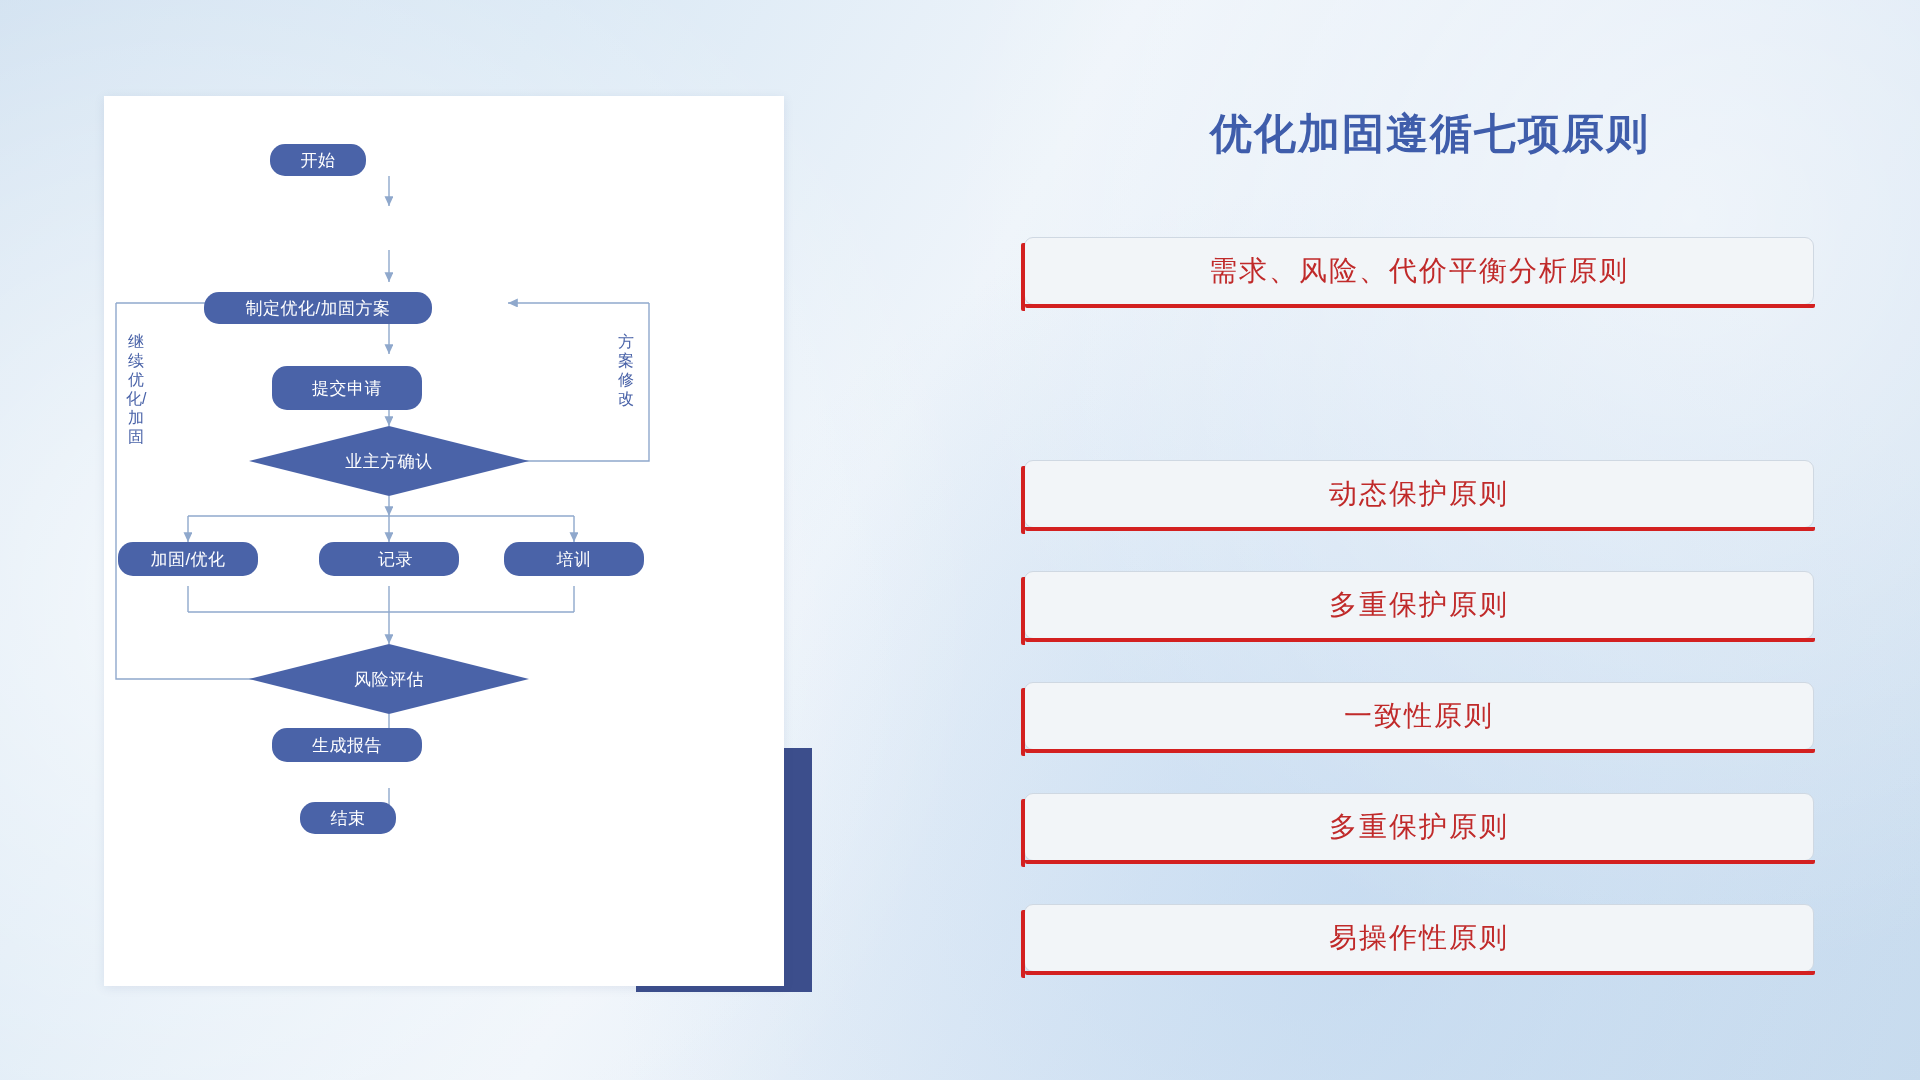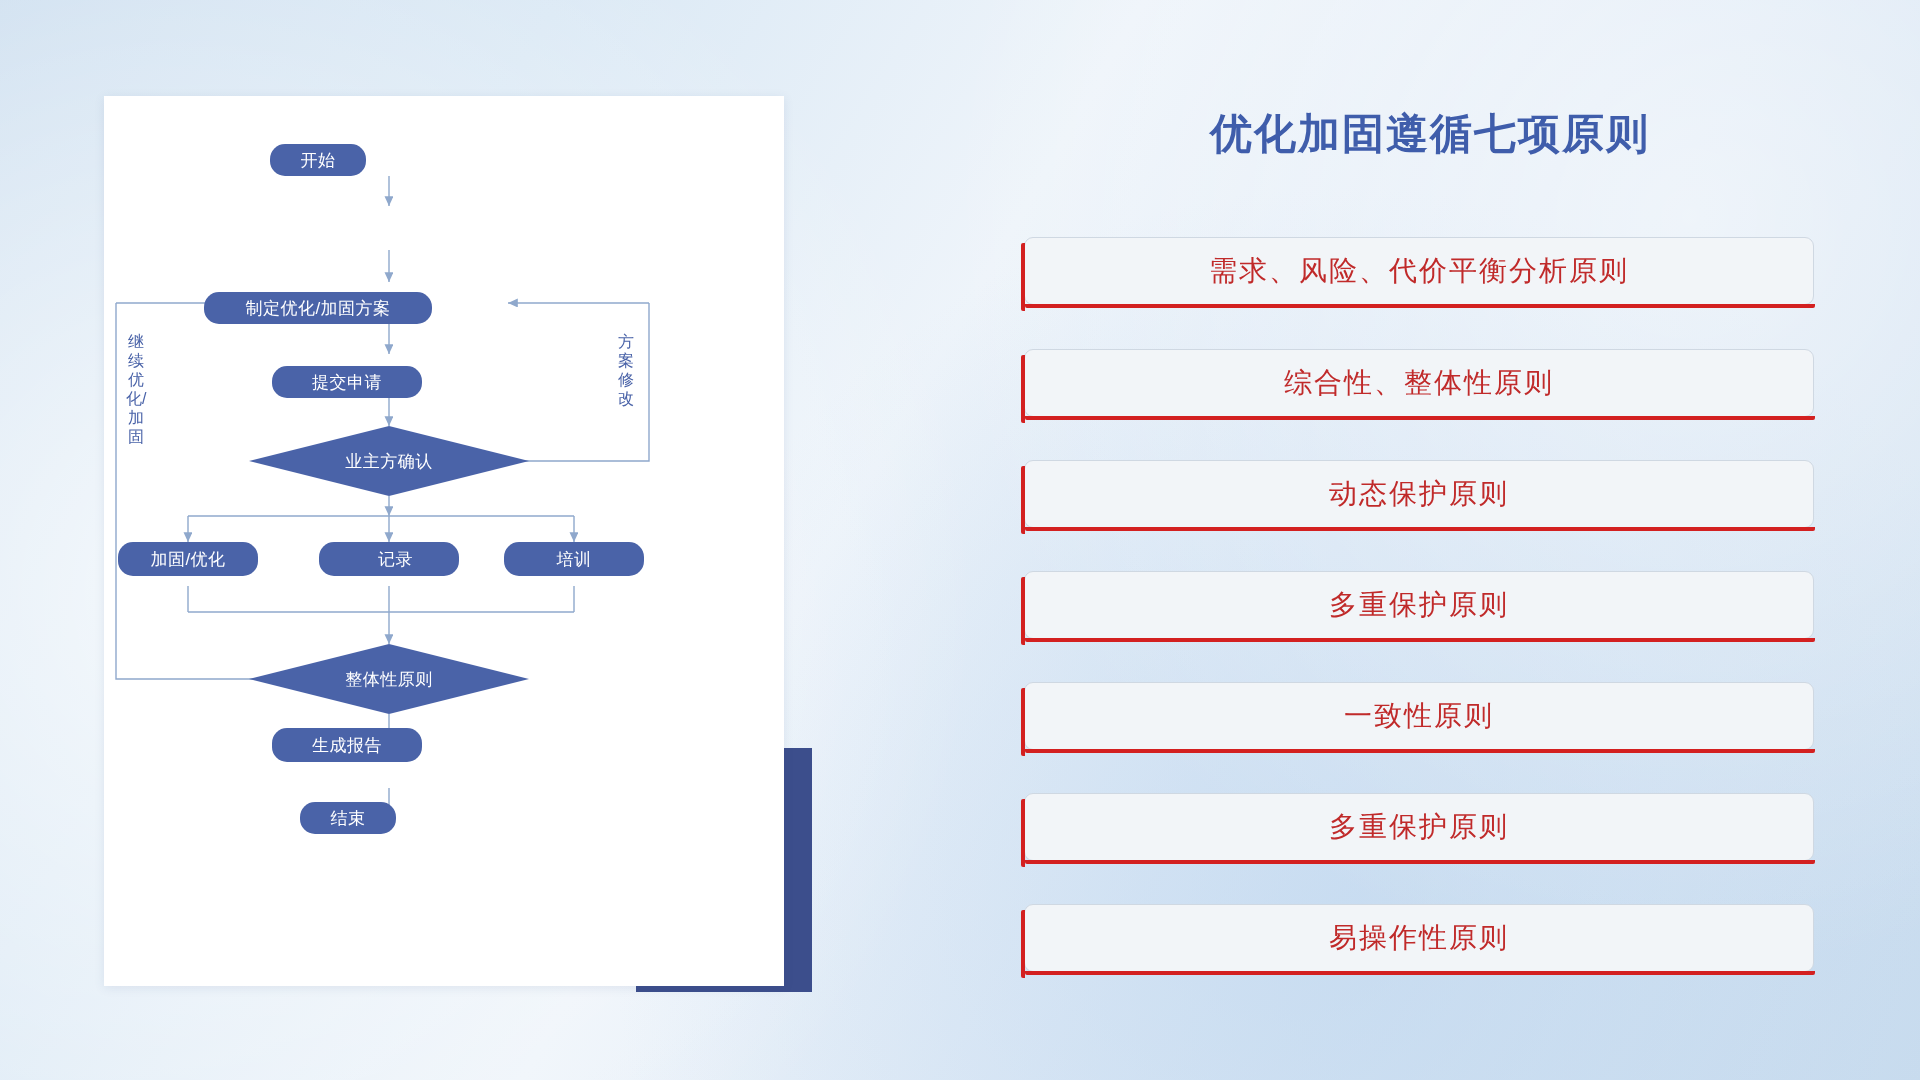--- a/index.html
+++ b/index.html
@@ -191,49 +191,46 @@
         <polygon points="285,330 425,365 285,400 145,365"></polygon>
         <polygon points="285,548 425,583 285,618 145,583"></polygon>
       </g>
     </svg>
 
     <div class="node rect" style="left:166px; top:48px; width:96px; height:32px;">开始</div>
 
 
     <div class="node rect" style="left:100px; top:196px; width:228px; height:32px;">制定优化/加固方案</div>
 
-    <div class="node rect" style="left:168px; top:270px; width:150px; height:32px;">提交申请</div>
+    <div class="node rect" style="left:168px; top:270px; width:150px; height:44px;">提交申请</div>
 
     <div class="node diamond-label" style="left:185px; top:352px; width:200px; height:26px;">业主方确认</div>
 
     <div class="node rect" style="left:14px; top:446px; width:140px; height:34px;">加固/优化</div>
 
     <div class="node rect" style="left:215px; top:446px; width:140px; height:34px;padding-left:13px;">记录</div>
 
     <div class="node rect" style="left:400px; top:446px; width:140px; height:34px;">培训</div>
 
-    <div class="node diamond-label" style="left:185px; top:570px; width:200px; height:26px;">整体性原则</div>
+    <div class="node diamond-label" style="left:185px; top:570px; width:200px; height:26px;">风险评估</div>
 
     <div class="node rect" style="left:168px; top:632px; width:150px; height:34px;">生成报告</div>
 
     <div class="node rect" style="left:196px; top:706px; width:96px; height:32px;">结束</div>
 
     <div class="side-label" style="left:22px; top:236px;">继续优化/加固</div>
 
     <div class="side-label" style="left:512px; top:236px;">方案修改</div>
   </div>
 
   <div id="right-title">优化加固遵循七项原则</div>
 
   <div class="principle" style="top:237px;">
     <span>需求、风险、代价平衡分析原则</span>
   </div>
-  <div class="principle" style="top:349px;">
-    <span>综合性、整体性原则</span>
-  </div>
   <div class="principle" style="top:460px;">
     <span>动态保护原则</span>
   </div>
   <div class="principle" style="top:571px;">
     <span>多重保护原则</span>
   </div>
   <div class="principle" style="top:682px;">
     <span>一致性原则</span>
   </div>
   <div class="principle" style="top:793px;">

